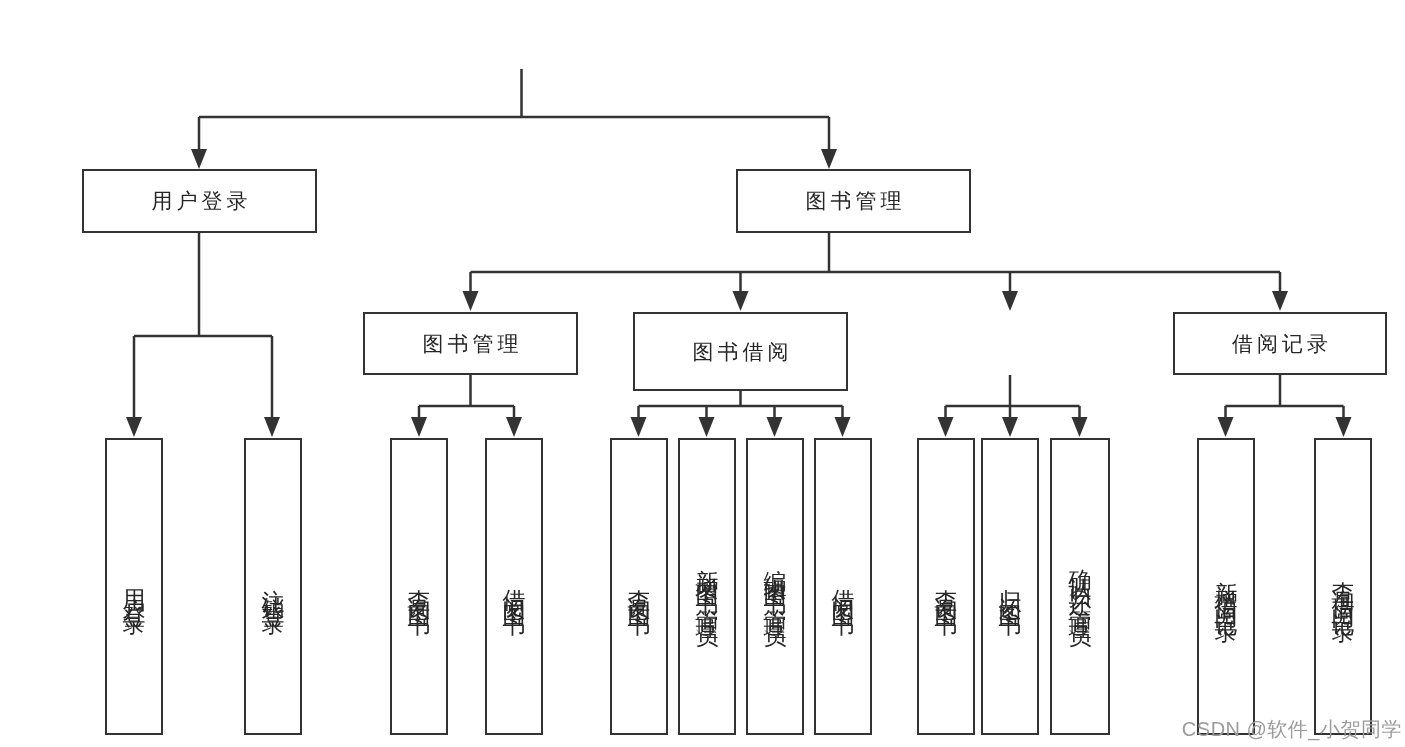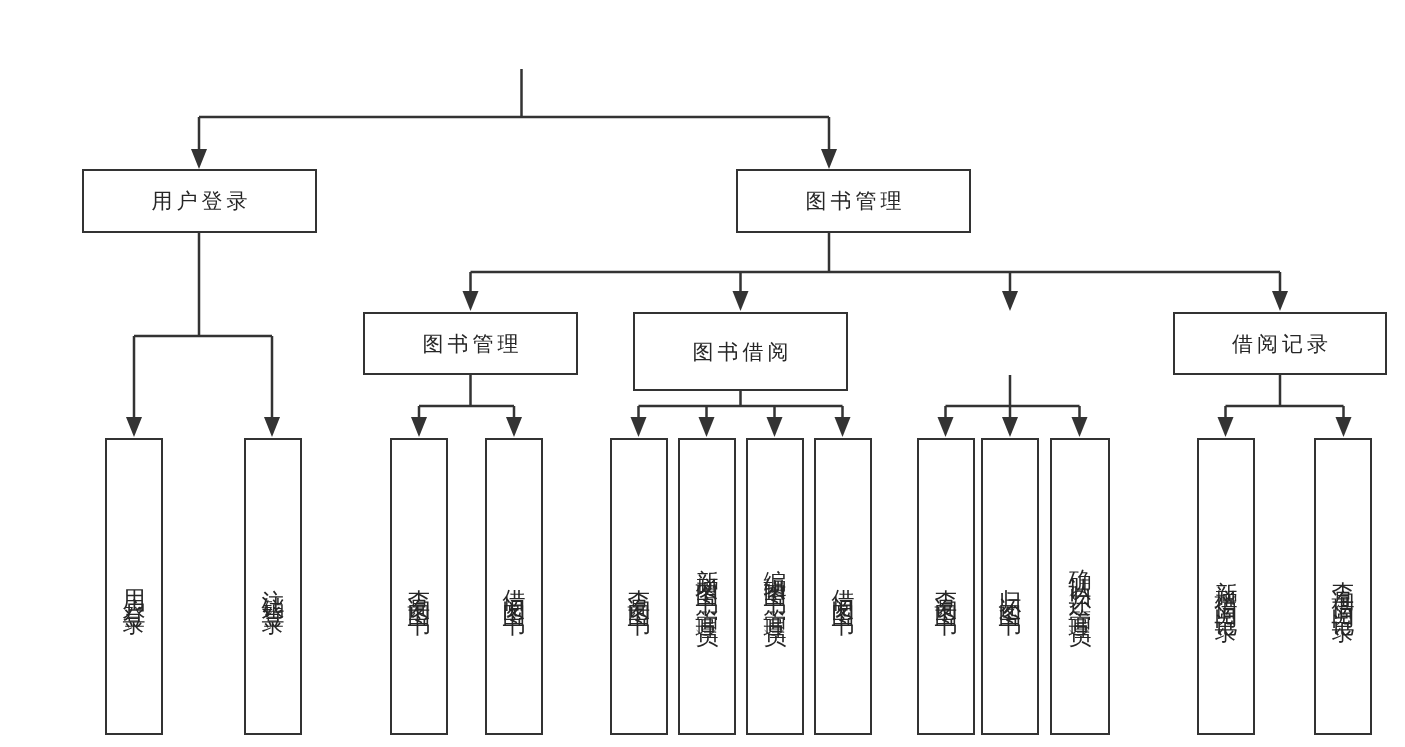--- a/index.html
+++ b/index.html
@@ -120,13 +120,14 @@
     <span class="lbl">确认归还（管理员）</span>
   </div>
 
   <div class="box v" style="left:1197px;top:438px;width:58px;height:297px">
     <span class="lbl">新增借阅记录</span>
   </div>
   <div class="box v" style="left:1314px;top:438px;width:58px;height:297px">
     <span class="lbl">查询借阅记录</span>
   </div>
 
+  <div class="watermark">CSDN @软件_小贺同学</div>
 </div>
 
 </body></html>

